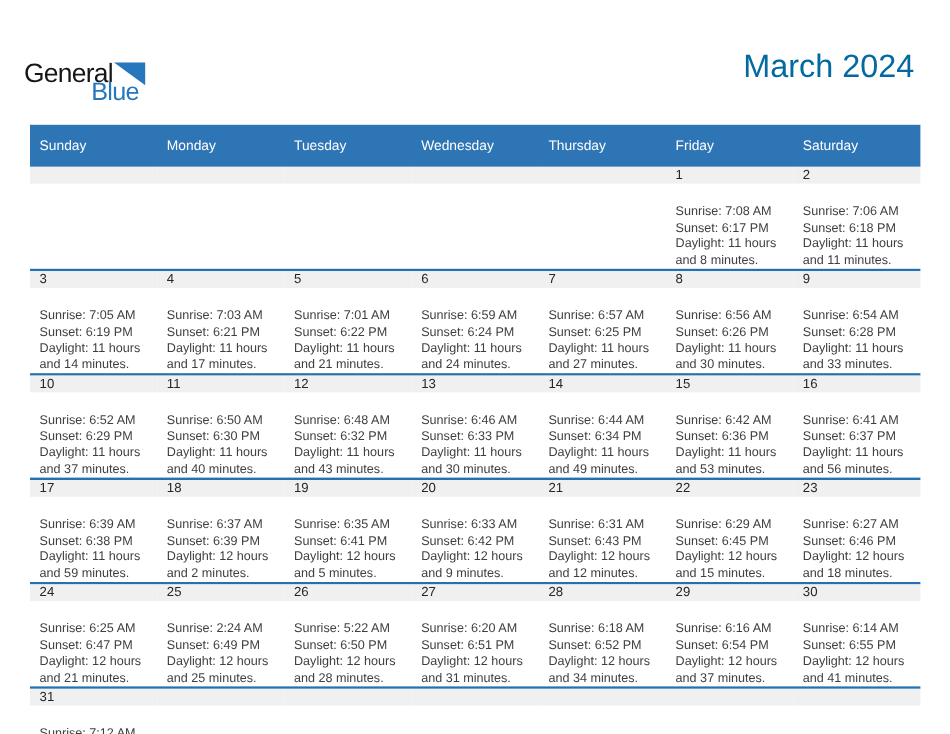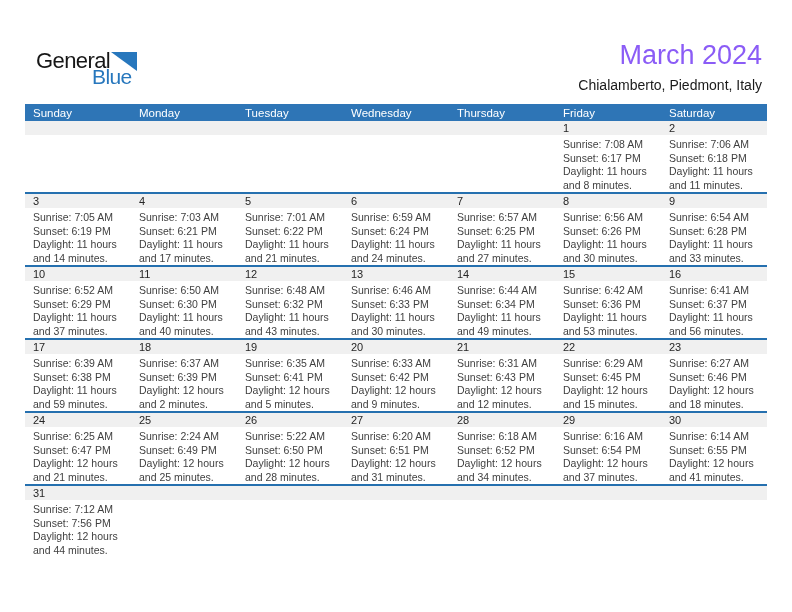--- a/index.html
+++ b/index.html
@@ -12,53 +12,52 @@
   }
   *{box-sizing:border-box;margin:0;padding:0;}
   html,body{width:792px;height:612px;}
   body{
     position:relative;
     background:#ffffff;
     font-family:"Liberation Sans", sans-serif;
     overflow:hidden;
   }
   
-  .logo{position:absolute;left:36px;top:50px;}
+  .logo{position:absolute;left:20px;top:50px;}
   .logo-row1{display:flex;align-items:flex-start;}
   .logo-general{font-size:22px;line-height:22px;color:#161616;letter-spacing:-0.6px;}
   .logo-triangle{width:0;height:0;border-top:19px solid var(--logo-blue);border-left:26px solid transparent;margin-left:1px;margin-top:2px;}
   .logo-blue-text{font-size:21px;line-height:19px;color:var(--logo-blue);letter-spacing:-0.6px;margin-left:56px;margin-top:-5px;}
   
   .title-block{position:absolute;right:30px;top:40px;text-align:right;}
-  .month-title{font-size:27px;color:#8b5cf6;line-height:30px;font-weight:normal;}
+  .month-title{font-size:27px;color:#0369a1;line-height:30px;font-weight:normal;}
   .location{font-size:14px;color:#1a1a1a;margin-top:7px;}
   
   .calendar{position:absolute;left:25px;top:104px;width:742px;}
-  .weekday-row{display:grid;grid-template-columns:repeat(7,1fr);background:var(--header-blue);height:17px;align-items:center;}
+  .weekday-row{display:grid;grid-template-columns:repeat(7,1fr);background:var(--header-blue);height:35px;align-items:center;}
   .weekday{color:#ffffff;font-size:11.5px;padding-left:8px;}
   .week-row{display:grid;grid-template-columns:repeat(7,1fr);border-top:2px solid var(--divider-blue);min-height:70px;align-content:start;}
   .week-row.first{border-top:none;}
   .cell{display:flex;flex-direction:column;}
   .day-band{height:14px;background:var(--band-gray);font-size:11px;color:var(--number-dark);padding:1px 0 0 8px;line-height:13px;}
-  .cell-details{padding:3px 6px 0 8px;font-size:10.5px;color:var(--text-dark);line-height:13.5px;}
+  .cell-details{padding:17px 6px 0 8px;font-size:10.5px;color:var(--text-dark);line-height:13.5px;}
 </style>
 </head>
 <body>
 
 <div class="logo">
   <div class="logo-row1">
     <span class="logo-general">General</span>
     <span class="logo-triangle"></span>
   </div>
   <div class="logo-blue-text">Blue</div>
 </div>
 
 <div class="title-block">
   <div class="month-title">March 2024</div>
-  <div class="location">Chialamberto, Piedmont, Italy</div>
 </div>
 
 <div class="calendar">
   <div class="weekday-row">
     <div class="weekday">Sunday</div>
     <div class="weekday">Monday</div>
     <div class="weekday">Tuesday</div>
     <div class="weekday">Wednesday</div>
     <div class="weekday">Thursday</div>
     <div class="weekday">Friday</div>

